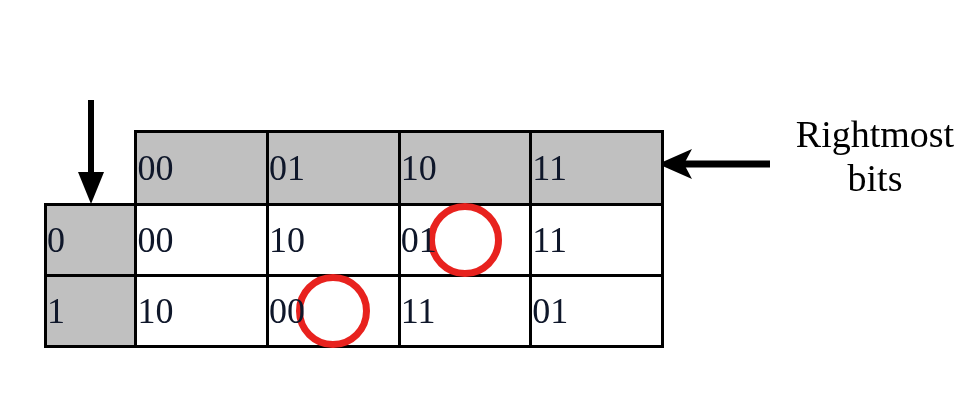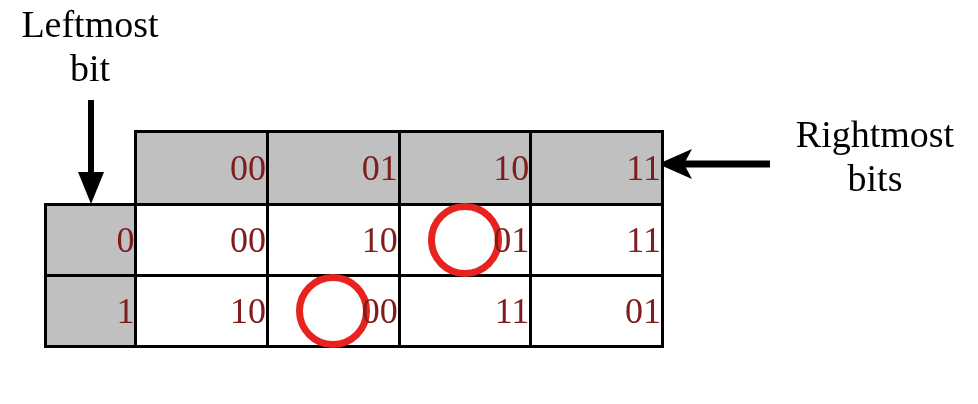--- a/index.html
+++ b/index.html
@@ -84,26 +84,26 @@
     border-collapse: collapse;
     table-layout: fixed;
     position: absolute;
     left: 0;
     top: 0;
   }
   table.sbox td {
     border: 3px solid #000000;
     width: 132px;
     height: 68px;
-    text-align: right;
+    text-align: left;
     vertical-align: middle;
     font-family: "Liberation Serif", "DejaVu Serif", serif;
     font-size: 36px;
     line-height: 36px;
-    color: #7f1d1d;
+    color: #0f172a;
     padding: 0;
     background: #ffffff;
     position: relative;
   }
   table.sbox td.corner {
     border: none;
     background: transparent;
     width: 90px;
   }
   table.sbox td.rowhead {
@@ -139,24 +139,20 @@
   .celltext {
     position: relative;
     z-index: 2;
   }
 </style>
 </head>
 <body>
 
 <div id="canvas">
 
-  <div class="label" id="leftmost-label">
-    <span class="l1">Leftmost</span>
-    <span class="l2">bit</span>
-  </div>
 
   <div id="arrow-down-wrap" class="arrow-svg">
     <svg width="38" height="104" viewBox="0 0 38 104" xmlns="http://www.w3.org/2000/svg">
       <line x1="19" y1="0" x2="19" y2="86" stroke="#000000" stroke-width="6"></line>
       <polygon points="19,104 6,72 32,72" fill="#000000"></polygon>
     </svg>
   </div>
 
   <div class="label" id="rightmost-label">
     <span class="l1">Rightmost</span>

